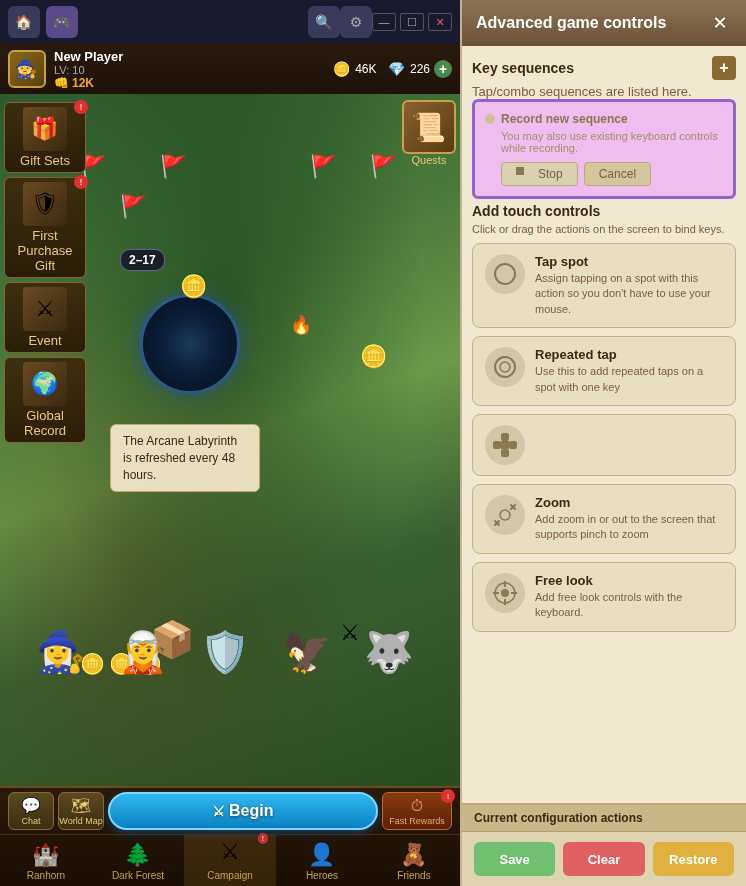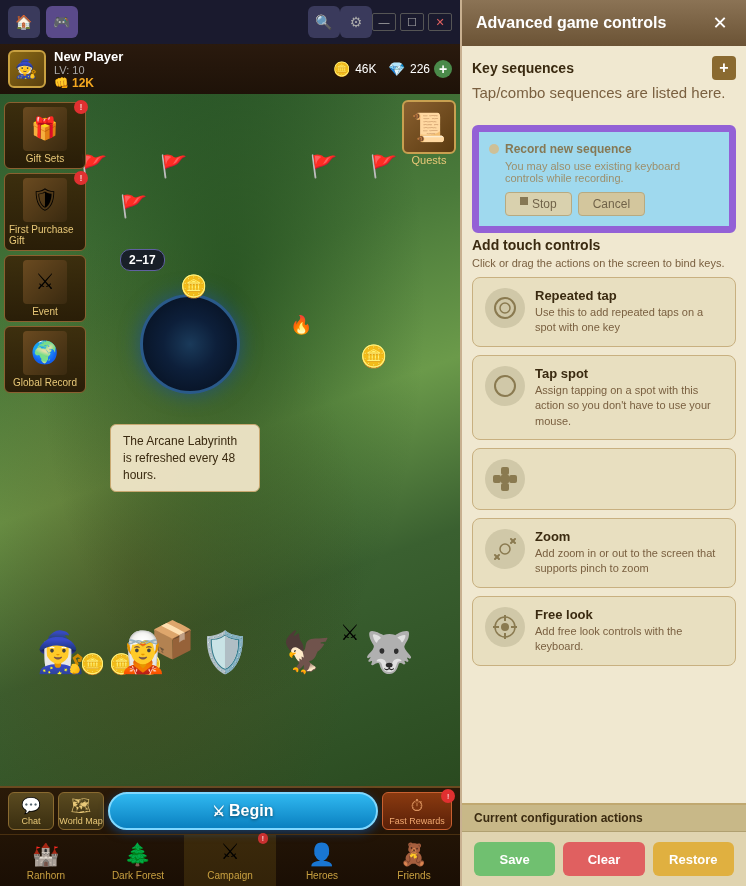--- a/index.html
+++ b/index.html
@@ -155,21 +155,21 @@
       cursor: pointer;
     }
     .side-item-icon {
       width: 44px; height: 44px;
       background: linear-gradient(135deg, #6a4a20, #3a2a10);
       border-radius: 4px;
       display: flex; align-items: center; justify-content: center;
       font-size: 22px;
     }
     .side-item-label {
-      color: #e8c878; font-size: 10px; 
+      color: #e8c878; font-size: 13px; text-align: center;
     }
     .side-badge {
       position: absolute;
       top: -3px; right: -3px;
       width: 14px; height: 14px;
       background: #e03030; border-radius: 50%;
       color: #fff; font-size: 9px;
       display: flex; align-items: center; justify-content: center;
     }
 
@@ -326,37 +326,37 @@
       align-items: center;
       justify-content: space-between;
       margin-bottom: 4px;
     }
     .section-title {
       font-size: 14px;
       font-weight: bold;
       color: #3a2a10;
     }
     .section-desc {
-      font-size: 15px;
+      font-size: 13px;
       color: #7a6040;
-      margin-bottom: 24px;
+      margin-bottom: 0;
     }
     .add-btn {
       width: 24px; height: 24px;
       background: #8a6a30;
       border-radius: 4px;
       color: #fff; font-size: 16px; font-weight: bold;
       display: flex; align-items: center; justify-content: center;
       cursor: pointer;
     }
 
     
     .recording-box {
-      background: #7dd3fc;
-      border: 7px solid #6d28d9;
+      background: #f0abfc;
+      border: 3px solid #6d28d9;
       border-radius: 6px;
       padding: 10px;
       opacity: 0.7;
     }
     .recording-header {
       display: flex; align-items: center; gap: 6px;
       margin-bottom: 4px;
     }
     .recording-dot {
       width: 10px; height: 10px;
@@ -378,21 +378,21 @@
       padding: 4px 14px;
       border-radius: 4px;
       font-size: 12px;
       cursor: pointer;
       border: 1px solid transparent;
     }
     .rec-btn.stop {
       background: #d0c8a0;
       border-color: #a09060;
       color: #3a2a10;
-      display: flex; gap: 4px;
+      display: flex; gap: 14px;
     }
     .stop-square {
       width: 8px; height: 8px;
       background: #5a4a20;
     }
     .rec-btn.cancel {
       background: #c8b888;
       border-color: #a09060;
       color: #3a2a10;
     }
@@ -684,38 +684,38 @@
     <div class="touch-section">
       <div class="section-header">
         <span class="section-title">Add touch controls</span>
       </div>
       <div class="touch-desc">Click or drag the actions on the screen to bind keys.</div>
 
       <div class="control-card">
         <div class="ctrl-icon-wrap">
           <svg width="24" height="24" viewBox="0 0 24 24">
               <circle cx="12" cy="12" r="10" fill="none" stroke="#8a7a50" stroke-width="2"></circle>
-              <circle cx="12" cy="12" r="5" fill="none" stroke="#8a7a50" stroke-width="1.5"></circle>
             </svg>
         </div>
         <div class="ctrl-info">
-          <div class="ctrl-name">Repeated tap</div>
-          <div class="ctrl-desc">Use this to add repeated taps on a spot with one key</div>
+          <div class="ctrl-name">Tap spot</div>
+          <div class="ctrl-desc">Assign tapping on a spot with this action so you don't have to use your mouse.</div>
         </div>
       </div>
 
       <div class="control-card">
         <div class="ctrl-icon-wrap">
           <svg width="24" height="24" viewBox="0 0 24 24">
               <circle cx="12" cy="12" r="10" fill="none" stroke="#8a7a50" stroke-width="2"></circle>
+              <circle cx="12" cy="12" r="5" fill="none" stroke="#8a7a50" stroke-width="1.5"></circle>
             </svg>
         </div>
         <div class="ctrl-info">
-          <div class="ctrl-name">Tap spot</div>
-          <div class="ctrl-desc">Assign tapping on a spot with this action so you don't have to use your mouse.</div>
+          <div class="ctrl-name">Repeated tap</div>
+          <div class="ctrl-desc">Use this to add repeated taps on a spot with one key</div>
         </div>
       </div>
 
       <div class="control-card">
         <div class="ctrl-icon-wrap">
           <svg width="28" height="28" viewBox="0 0 28 28">
             <rect x="10" y="2" width="8" height="8" rx="2" fill="#8a7a50"></rect>
             <rect x="10" y="18" width="8" height="8" rx="2" fill="#8a7a50"></rect>
             <rect x="2" y="10" width="8" height="8" rx="2" fill="#8a7a50"></rect>
             <rect x="18" y="10" width="8" height="8" rx="2" fill="#8a7a50"></rect>

